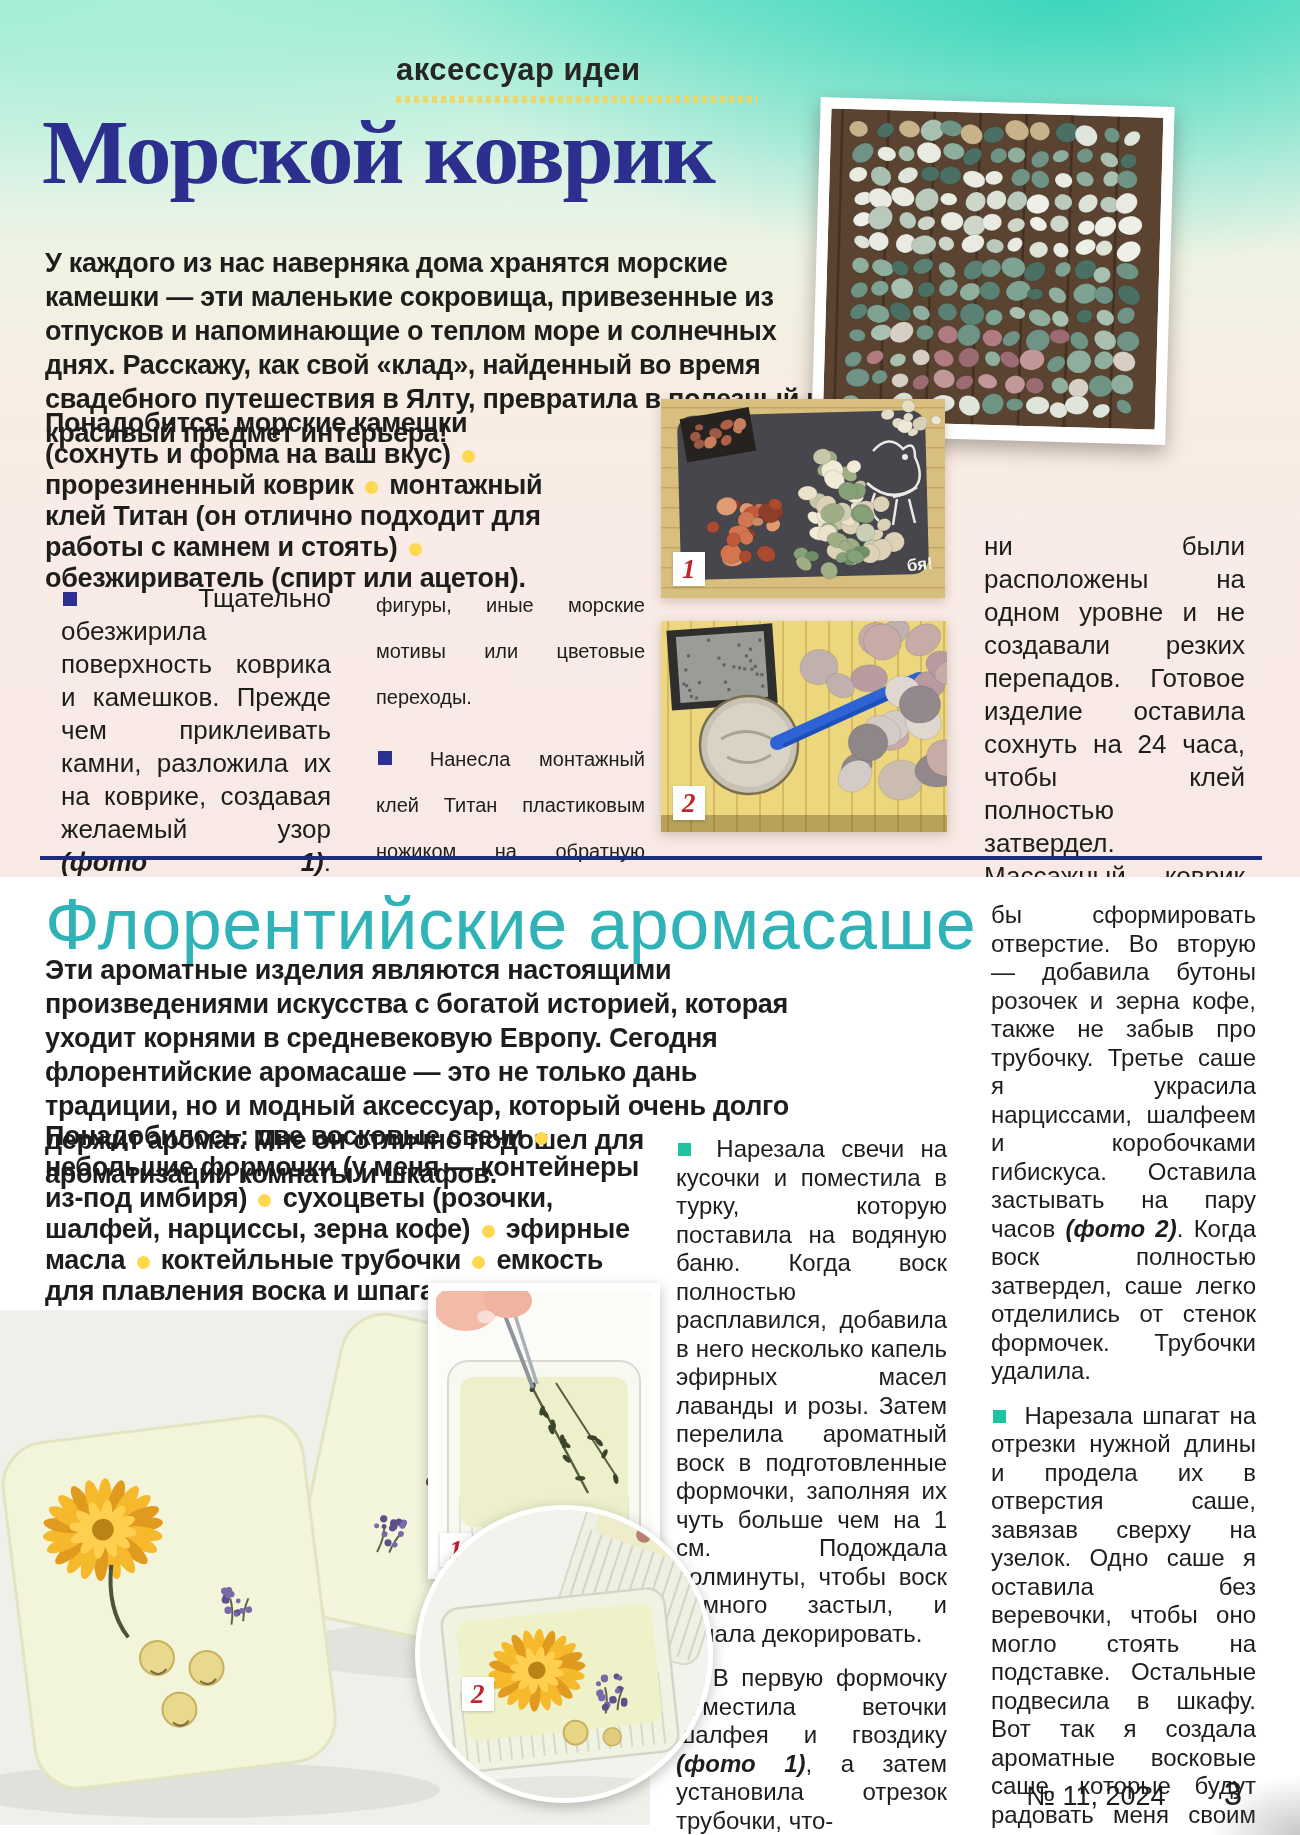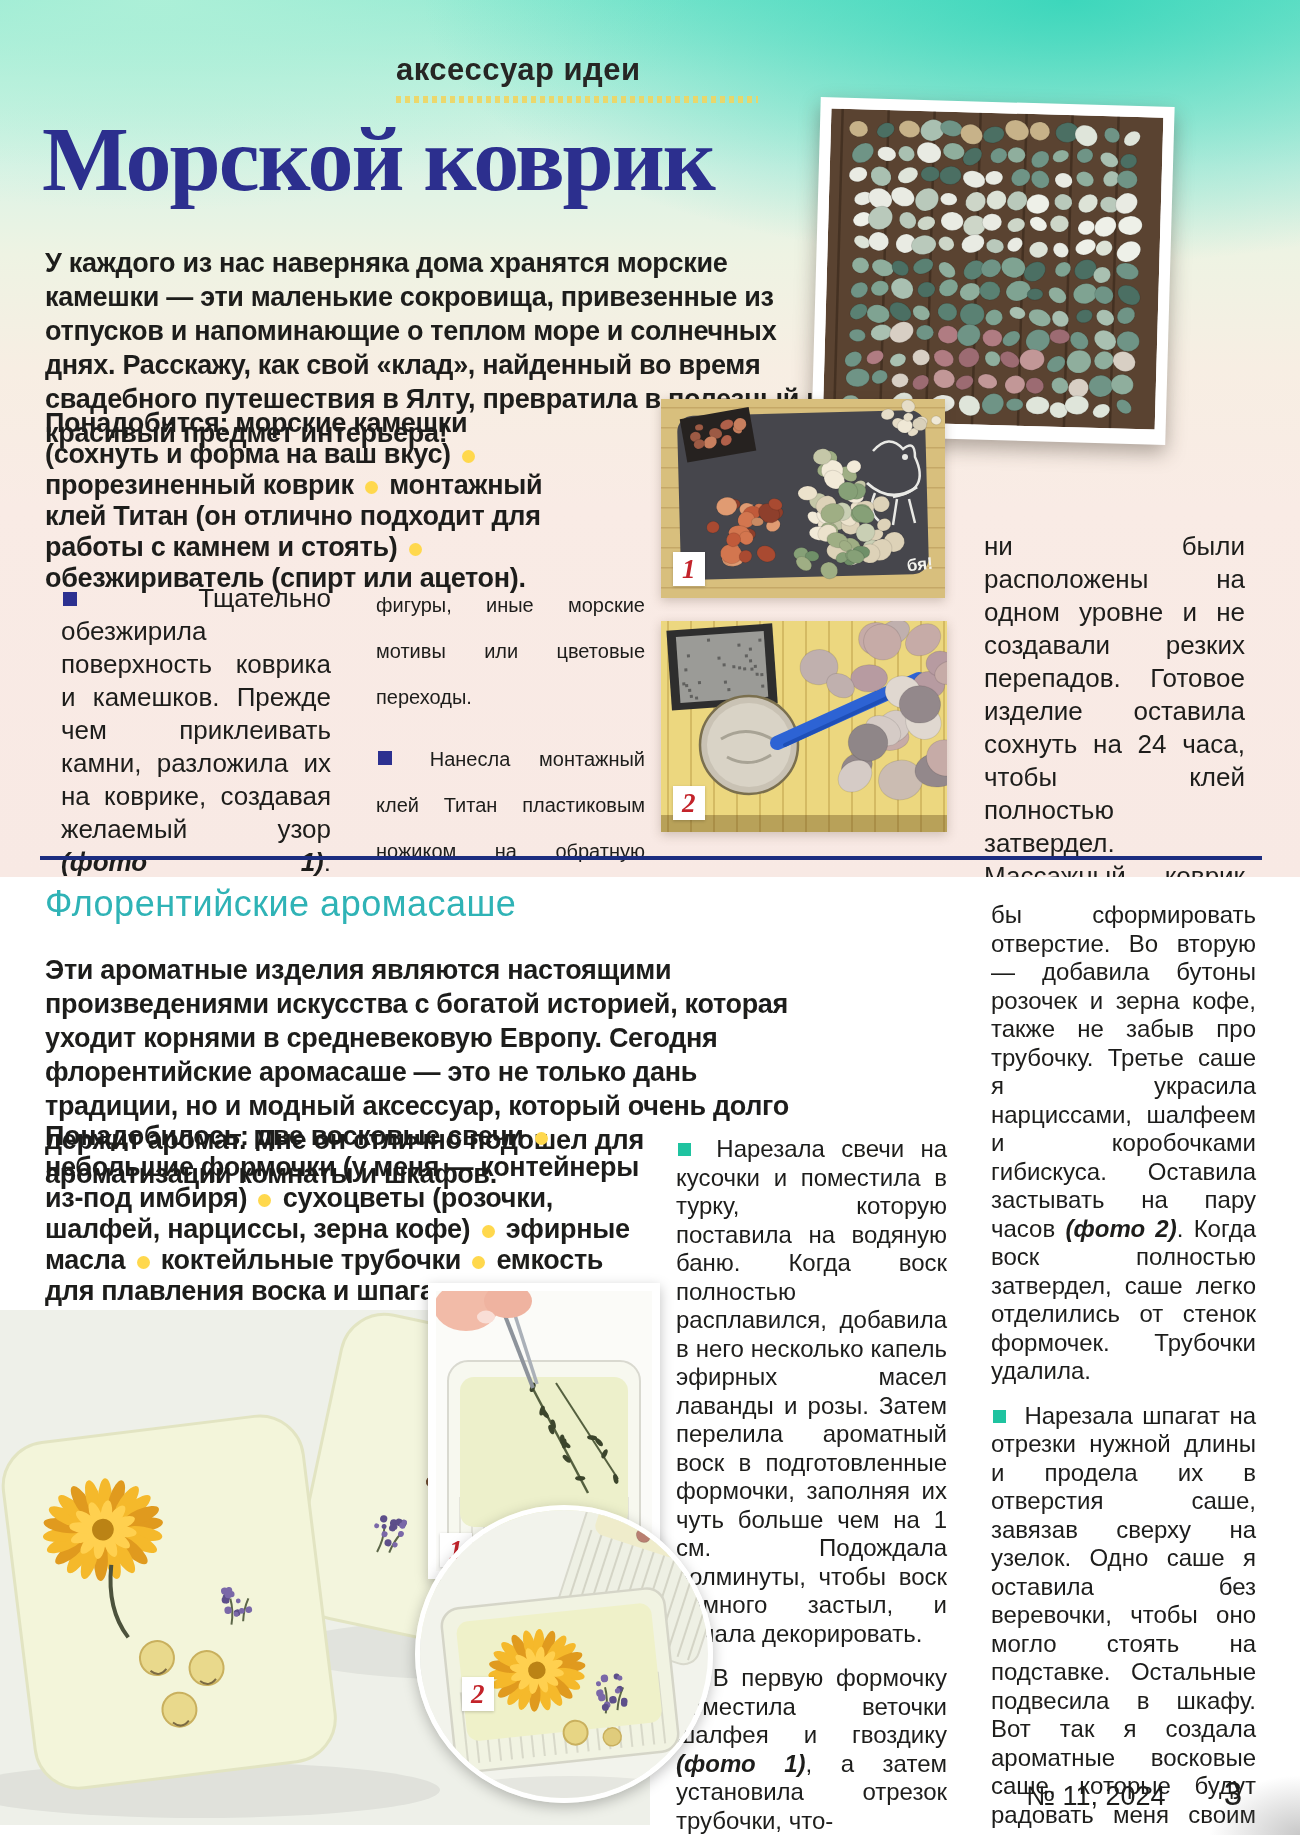--- a/index.html
+++ b/index.html
@@ -10,21 +10,21 @@
   .sec1{position:absolute;left:0;top:0;width:1300px;height:877px;
     background:
       radial-gradient(90% 55% at 82% 0%, rgba(40,210,182,.8), rgba(40,210,182,0) 55%),
       radial-gradient(70% 40% at 12% 0%, rgba(175,240,216,.9), rgba(175,240,216,0) 60%),
       linear-gradient(180deg,#8fe9d2 0%,#bdf0de 9%,#dcf3e6 19%,#eef3e3 29%,#f7eee3 42%,#f9ebe5 58%,#f8e9e4 100%);}
   .kicker{position:absolute;left:396px;top:52px;font-size:31px;font-weight:600;letter-spacing:.5px;color:#262624}
   .kicker-line{position:absolute;left:396px;top:96px;width:362px;height:7px;
     background:repeating-linear-gradient(90deg,#f0d560 0 5px,rgba(0,0,0,0) 5px 9px);opacity:.9}
   .brand{position:absolute;left:636px;top:16px;font:italic 400 70px "Liberation Serif",serif;color:#191917;letter-spacing:-1px}
   .logo{position:absolute;left:1040px;top:22px;font-size:78px;font-weight:800;color:#ffd200;letter-spacing:-3px}
-  .t1{position:absolute;left:42px;top:106px;font:700 92px "Liberation Serif",serif;color:#2c2f8e;letter-spacing:-2px;white-space:nowrap}
+  .t1{position:absolute;left:42px;top:99px;font:700 92px "Liberation Serif",serif;color:#2c2f8e;letter-spacing:-2px;white-space:nowrap}
   .intro1{position:absolute;left:45px;top:246px;width:780px;font-size:27px;line-height:34px;font-weight:700;text-align:left;letter-spacing:-.3px}
   .needs{position:absolute;font-size:27px;line-height:31px;font-weight:700;text-align:left;letter-spacing:-.3px}
   .needs1{left:45px;top:408px;width:528px}
   .s-u{}
   .s-em{font-style:italic;font-weight:800}
   .ic{display:inline-block}
   .dot{width:13px;height:13px;border-radius:7px;background:#ffd84d;margin:0 4px;vertical-align:0px}
   .sq{width:14px;height:14px;background:#2c3090;margin:0 9px 0 2px;vertical-align:1px}
   .sq2{width:13px;height:13px;background:#1fc3a0;margin:0 9px 0 2px;vertical-align:1px}
 
@@ -43,21 +43,21 @@
   .polaroid{position:absolute;left:816px;top:102px;width:354px;padding:11px;background:#fff;
     box-shadow:0 8px 20px rgba(60,50,40,.4);transform:rotate(1.6deg);z-index:1}
   .ph1{left:661px;top:399px;width:284px;height:199px}
   .ph2{left:661px;top:621px;width:286px;height:211px}
   .phtxt{position:absolute;left:246px;top:156px;color:#f2f2ee;font-weight:700;font-size:17px;transform:rotate(-6deg)}
   .pnum{position:absolute;left:12px;bottom:12px;background:#fff;color:#c3232a;
     font:italic 700 27px "Liberation Serif",serif;padding:0 9px;line-height:34px;z-index:3;box-shadow:0 1px 3px rgba(0,0,0,.2)}
 
   
   .sec2{position:absolute;left:0;top:877px;width:1300px;height:958px;background:#fff}
-  .t2{position:absolute;left:45px;top:6px;font-size:36px;font-weight:400;color:#2fb3b6;letter-spacing:.5px;white-space:nowrap}
+  .t2{position:absolute;left:45px;top:6px;font-size:72px;font-weight:400;color:#2fb3b6;letter-spacing:.5px;white-space:nowrap}
   .intro2{position:absolute;left:45px;top:76px;width:778px;font-size:27px;line-height:34px;font-weight:700;letter-spacing:-.3px}
   .needs2{left:45px;top:244px;width:606px}
   .c2m{left:660px;top:242px;width:303px;font-size:24px;line-height:28.5px}
   .c2r{left:975px;top:8px;width:297px;font-size:24px;line-height:28.5px}
   .indent2{margin-left:54px}
   .c2r .credit{font-size:23px;line-height:29px}
   .c2r .credit:first-of-type{margin-top:6px}
   .phBig{left:0;top:433px;width:650px;height:515px;box-shadow:none}
   .phTw{left:428px;top:406px;width:232px;height:296px;background:#fff;padding:8px;box-shadow:0 4px 12px rgba(0,0,0,.25);z-index:4}
   .phCirc{left:415px;top:628px;width:298px;height:298px;border-radius:50%;border:5px solid #fff;

